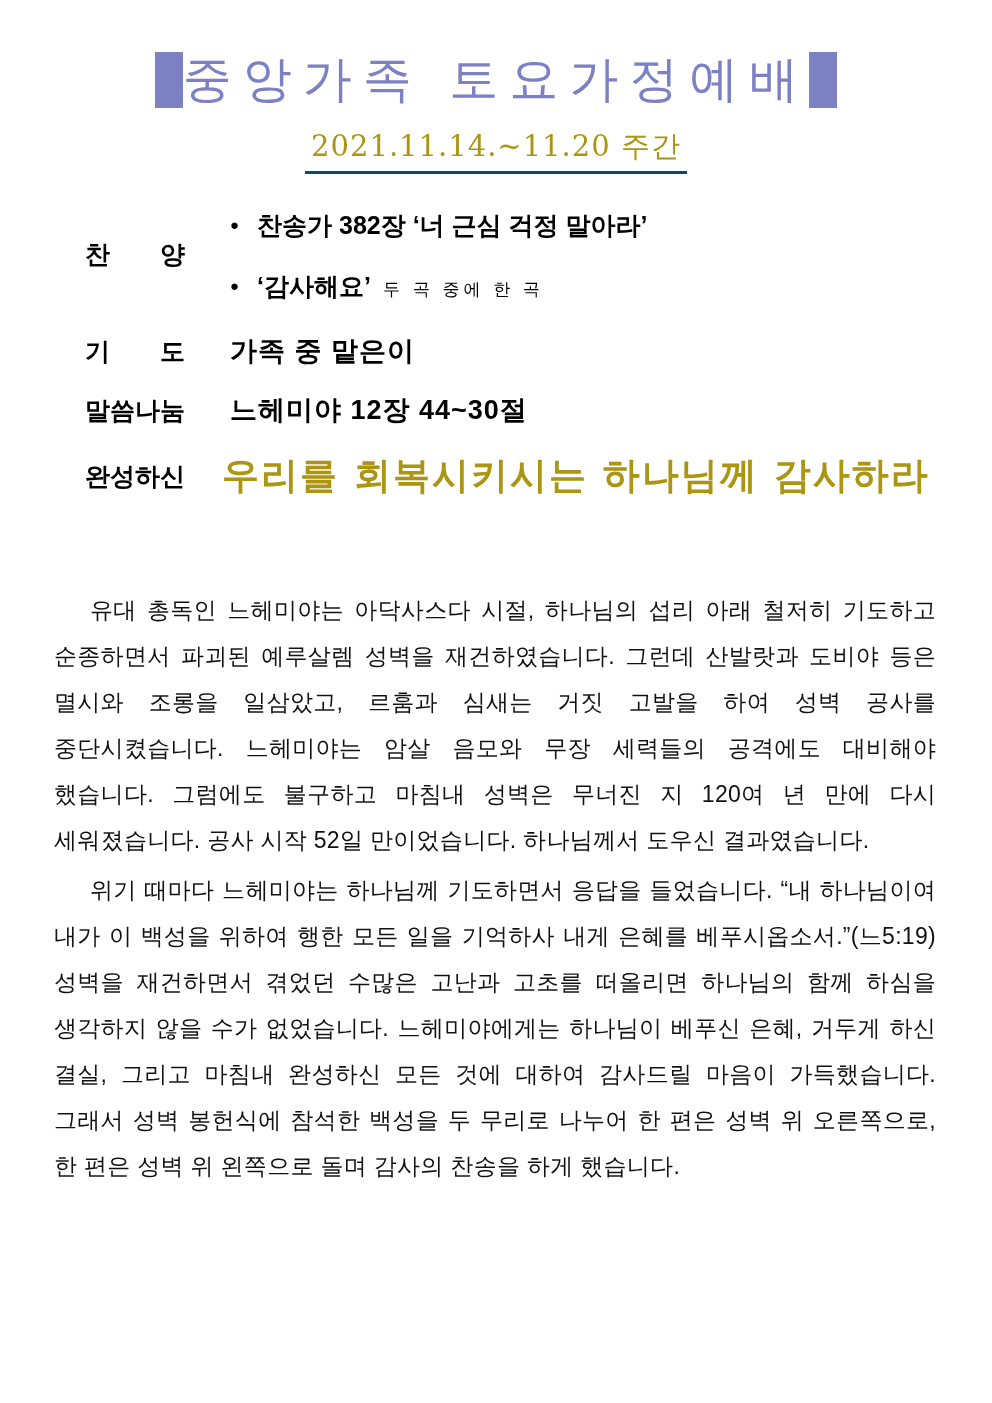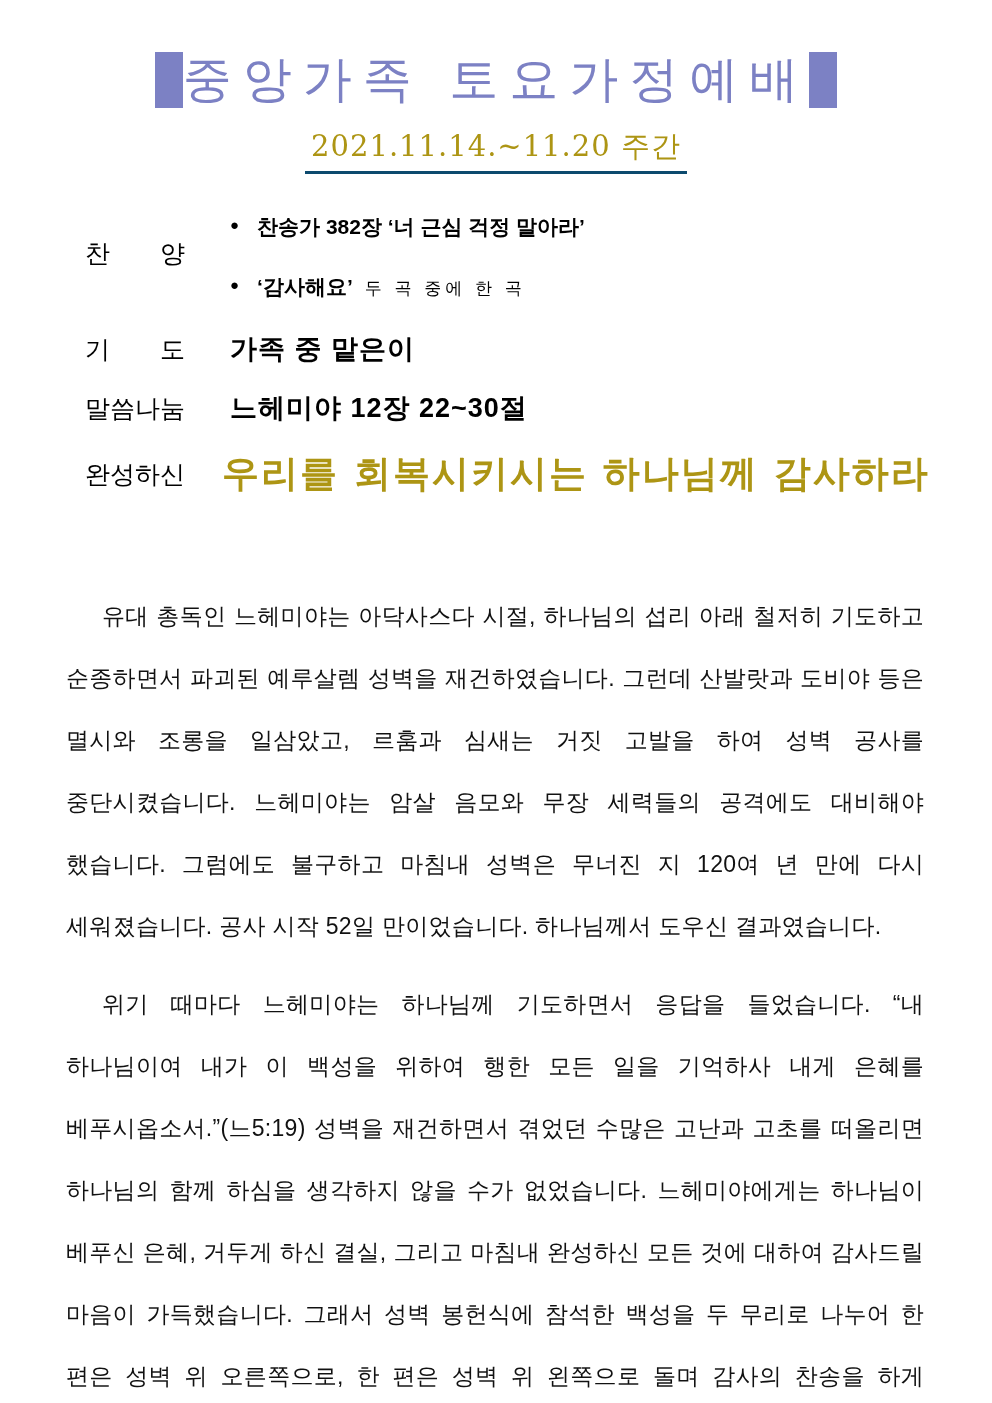--- a/index.html
+++ b/index.html
@@ -52,61 +52,61 @@
   
   .order { margin: 24px 50px 0 85px; }
   .order-row {
     display: flex;
     align-items: center;
     margin-bottom: 23px;
   }
   .order-label {
     flex: none;
     width: 102px;
-    font-weight: normal;
+    font-weight: bold;
     font-size: 25px;
     letter-spacing: 0;
     white-space: pre;
   }
   .order-content { margin-left: 43px; }
 
   .praise-line {
     display: flex;
     align-items: baseline;
     margin: 7px 0;
   }
   .bullet {
     font-size: 15px;
     margin-right: 18px;
     position: relative;
     top: -4px;
     flex: none;
   }
-  .praise-bold { font-weight: bold; font-size: 21px; white-space: nowrap; }
+  .praise-bold { font-weight: bold; font-size: 25px; white-space: nowrap; }
   .praise-normal { font-size: 17px; margin-left: 12px; letter-spacing: 4px; white-space: nowrap; margin-top: 29px; }
 
   .value-bold { font-weight: bold; font-size: 27px; letter-spacing: 1px; white-space: nowrap; }
 
   .message-row { margin-bottom: 0; }
   .message-value {
     font-family: "DejaVu Serif", serif;
     font-size: 37px;
     letter-spacing: 2px;
     color: var(--accent-gold, #b09a1d);
     white-space: nowrap;
     margin-left: 35px;
     font-weight: bold;
   }
 
   
   .body-text { margin: 86px 52px 0 50px; }
   .body-text p {
-    margin: 16px;
+    margin: 4px;
     font-size: 23px;
-    line-height: 62px;
+    line-height: 46px;
     color: #111;
     text-align: justify;
     text-indent: 36px;
     word-break: keep-all;
     letter-spacing: 0.3px;
   }
 </style>
 </head>
 <body>
 
@@ -143,21 +143,21 @@
     <div class="order-row">
       <div class="order-label">기　　도</div>
       <div class="order-content">
         <span class="value-bold">가족 중 맡은이</span>
       </div>
     </div>
 
     <div class="order-row">
       <div class="order-label">말씀나눔</div>
       <div class="order-content">
-        <span class="value-bold">느헤미야 12장 22~30절</span>
+        <span class="value-bold">느헤미야 12장 44~30절</span>
       </div>
     </div>
 
     <div class="order-row message-row">
       <div class="order-label">완성하신</div>
       <div class="message-value">우리를 회복시키시는 하나님께 감사하라</div>
     </div>
 
   </div>
 

